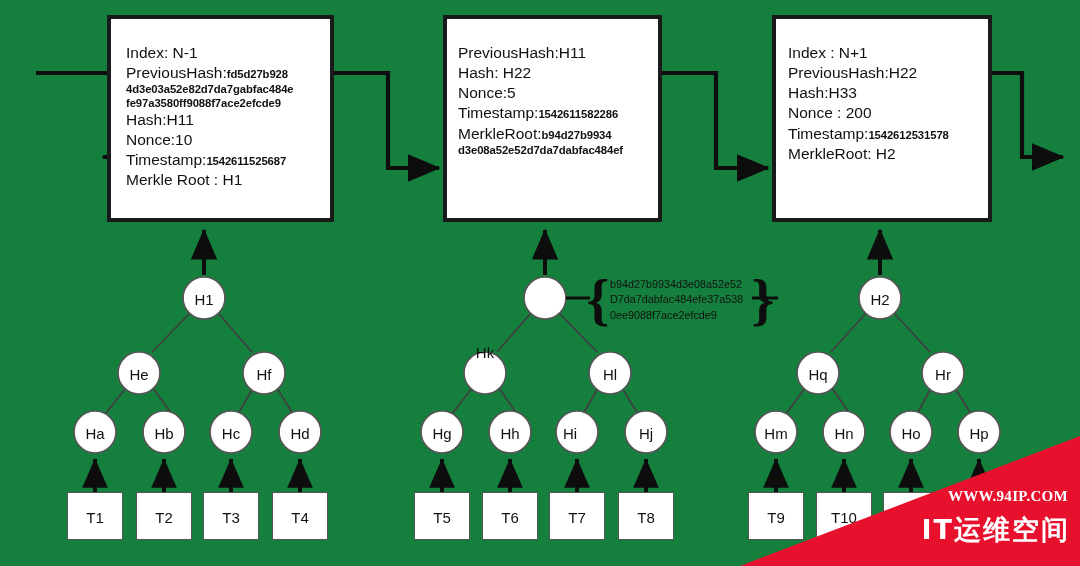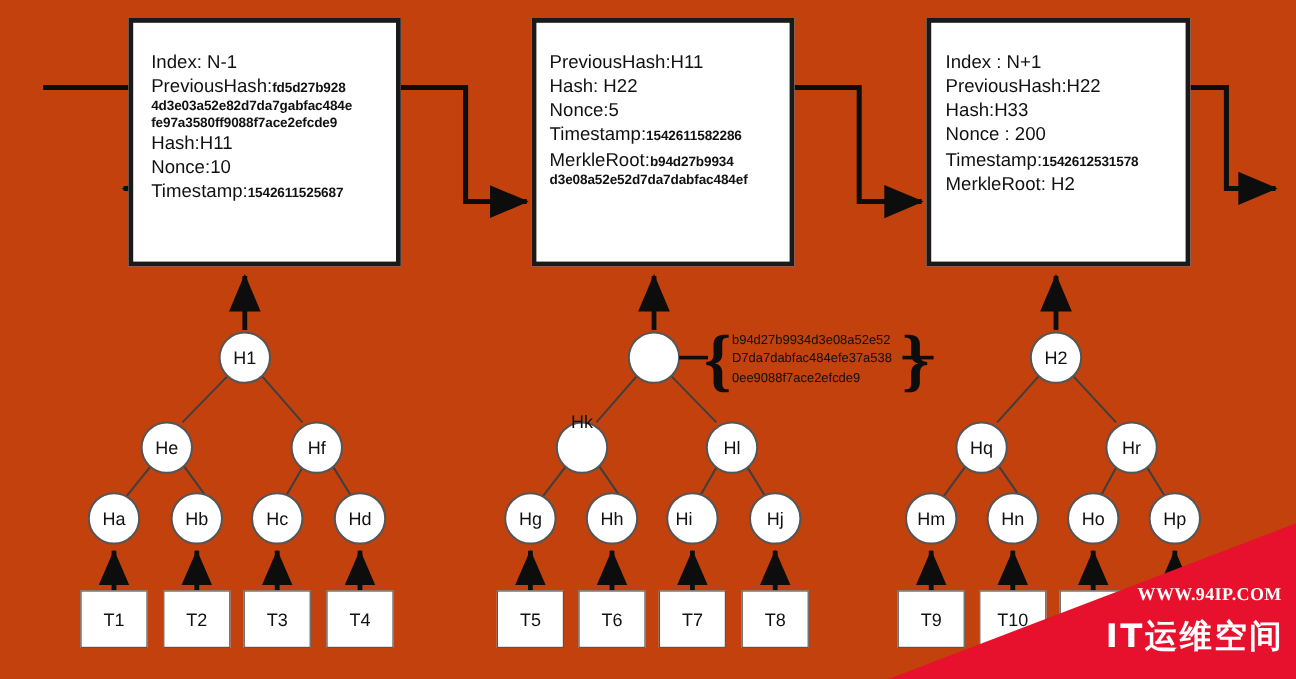--- a/index.html
+++ b/index.html
@@ -7,21 +7,21 @@
     padding: 0;
     background: #ffffff;
   }
   body {
     font-family: "Liberation Sans", sans-serif;
   }
   #canvas {
     position: relative;
     width: 1080px;
     height: 566px;
-    background: #c2410c;
+    background: #15803d;
     overflow: hidden;
   }
   svg.layer {
     position: absolute;
     left: 0;
     top: 0;
     width: 1080px;
     height: 566px;
   }
   .block-box {
@@ -236,20 +236,21 @@
 
   <div class="block-box" style="left:107px; top:15px; width:227px; height:207px;"></div>
   <div class="block-text" style="left:126px; top:43px; width:200px;">
     <span class="row">Index: N-1</span>
     <span class="row"><span>PreviousHash:</span><span class="hash-small">fd5d27b928</span></span>
     <span class="hash-cont">4d3e03a52e82d7da7gabfac484e</span>
     <span class="hash-cont">fe97a3580ff9088f7ace2efcde9</span>
     <span class="row">Hash:H11</span>
     <span class="row">Nonce:10</span>
     <span class="row"><span>Timestamp:</span><span class="hash-small">1542611525687</span></span>
+    <span class="row">Merkle Root : H1</span>
   </div>
 
   <div class="block-box" style="left:443px; top:15px; width:219px; height:207px;"></div>
   <div class="block-text" style="left:458px; top:43px; width:200px;">
     <span class="row">PreviousHash:H11</span>
     <span class="row">Hash: H22</span>
     <span class="row">Nonce:5</span>
     <span class="row"><span>Timestamp:</span><span class="hash-small">1542611582286</span></span>
     <span class="row"><span>MerkleRoot:</span><span class="hash-small">b94d27b9934</span></span>
     <span class="hash-cont">d3e08a52e52d7da7dabfac484ef</span>

